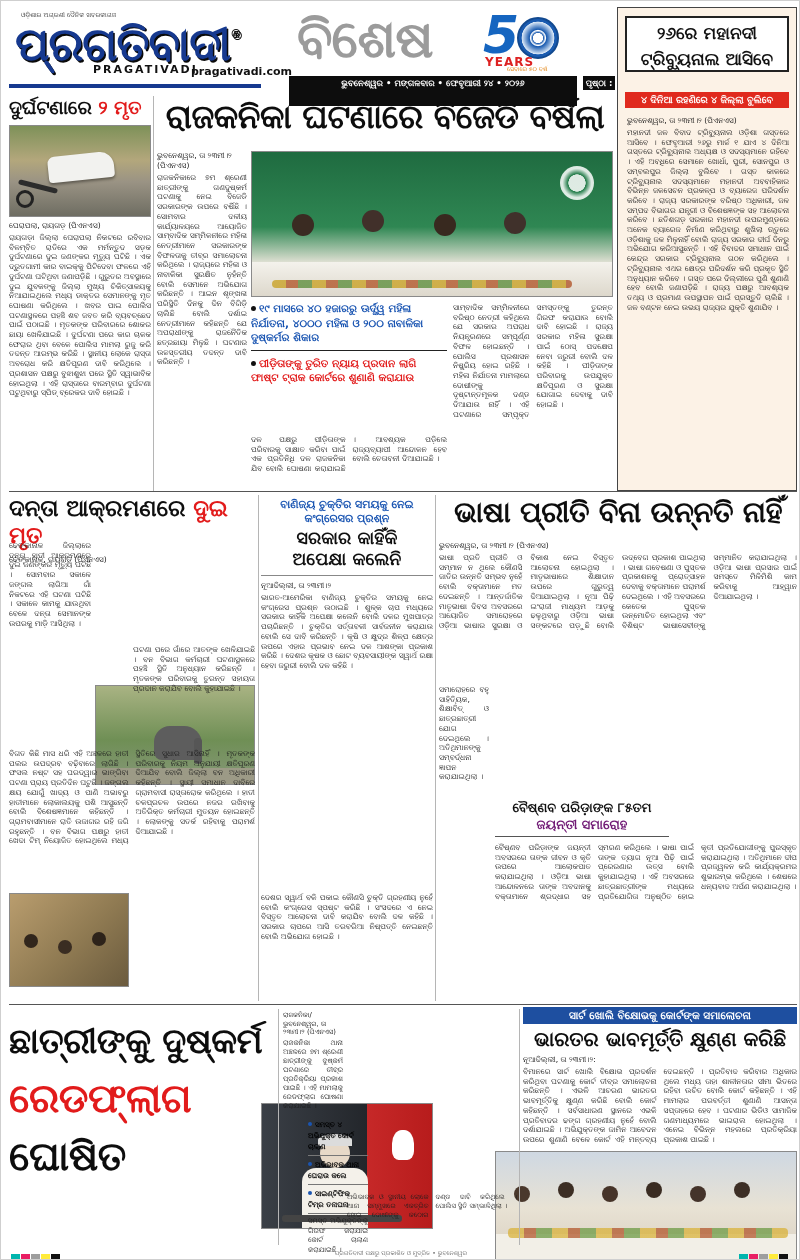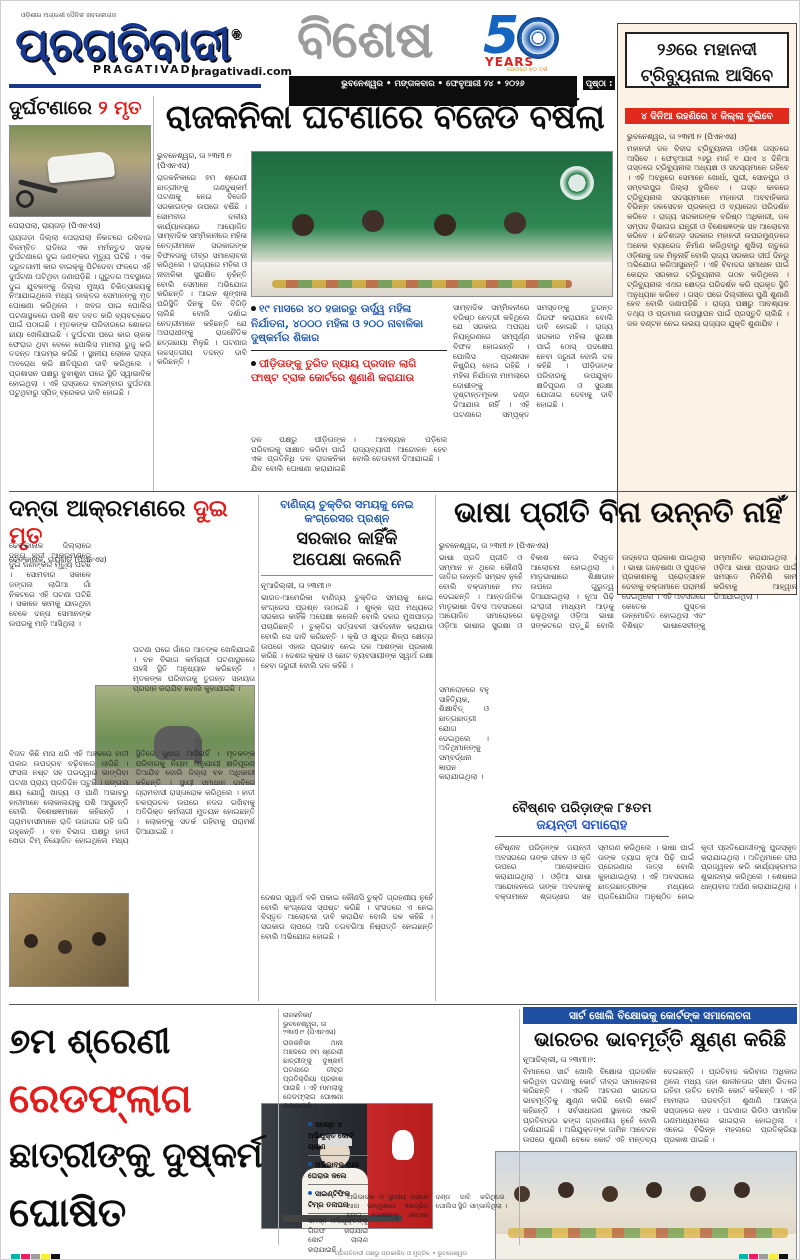--- a/index.html
+++ b/index.html
@@ -38,21 +38,21 @@
   <div class="abs" style="left:482px;top:8px;width:90px;height:62px;">
     <div class="abs" style="left:0;top:-4px;font-size:52px;font-weight:900;color:#1565c0;font-style:italic;">5</div>
     <div class="abs" style="left:34px;top:8px;width:38px;height:38px;border-radius:50%;background:radial-gradient(circle at 50% 50%, #ffffff 18%, #1a5bb0 20%, #ffffff 28%, #1a5bb0 32%, #dce9f7 60%, #1a5bb0 62%);border:2px solid #12498f;"></div>
     <div class="abs" style="left:2px;top:46px;font-size:12px;font-weight:bold;color:#d22;letter-spacing:1px;text-align:right;">YEARS</div>
     <div class="abs" style="left:24px;top:56px;font-size:6px;color:#e07b00;white-space:nowrap;">ସେବାରେ ୫୦ ବର୍ଷ</div>
   </div>
 
   <div class="abs" style="left:288px;top:75px;width:288px;height:30px;background:#0d0d0d;color:#fff;font-size:8.5px;font-weight:bold;text-align:center;line-height:14px;">ଭୁବନେଶ୍ୱର • ମଙ୍ଗଳବାର • ଫେବୃଆରୀ ୨୪ • ୨୦୨୬</div>
   <div class="abs" style="left:582px;top:75px;width:32px;height:14px;background:#0d0d0d;color:#fff;font-size:8.5px;font-weight:bold;text-align:center;line-height:14px;">ପୃଷ୍ଠା : ୨</div>
 
-  <div class="abs" style="left:616px;top:22px;width:180px;height:572px;background:#fcf2e6;border:1px solid #444;box-sizing:border-box;">
+  <div class="abs" style="left:616px;top:6px;width:180px;height:484px;background:#fcf2e6;border:1px solid #444;box-sizing:border-box;">
     <div class="abs" style="left:7px;top:8px;width:164px;height:56px;background:#fff;border:2px solid #222;box-sizing:border-box;text-align:center;font-size:17px;font-weight:800;color:#111;line-height:26px;padding-top:2px;">୨୬ରେ ମହାନଦୀ ଟ୍ରିବ୍ୟୁନାଲ ଆସିବେ</div>
     <div class="abs" style="left:7px;top:84px;width:164px;height:16px;background:#e02a1e;color:#fff;font-size:9.5px;font-weight:bold;text-align:center;line-height:16px;">୪ ଦିନିଆ ରହଣିରେ ୪ ଜିଲ୍ଲା ବୁଲିବେ</div>
     <div class="abs dateline" style="left:9px;top:108px;width:162px;">ଭୁବନେଶ୍ୱର, ତା ୨୩ମୀ।୨ (ପିଏନଏସ)</div>
     <div class="abs body-text" style="left:9px;top:120px;width:162px;height:356px;">ମହାନଦୀ ଜଳ ବିବାଦ ଟ୍ରିବ୍ୟୁନାଲ ଓଡ଼ିଶା ଗସ୍ତରେ ଆସିବେ । ଫେବୃଆରୀ ୨୬ରୁ ମାର୍ଚ୍ଚ ୧ ଯାଏ ୪ ଦିନିଆ ଗସ୍ତରେ ଟ୍ରିବ୍ୟୁନାଲ ଅଧ୍ୟକ୍ଷ ଓ ସଦସ୍ୟମାନେ ରହିବେ । ଏହି ଅବଧିରେ ସେମାନେ ଖୋର୍ଧା, ପୁରୀ, ସୋନପୁର ଓ ସମ୍ବଲପୁର ଜିଲ୍ଲା ବୁଲିବେ । ଗସ୍ତ କାଳରେ ଟ୍ରିବ୍ୟୁନାଲ ସଦସ୍ୟମାନେ ମହାନଦୀ ଅବବାହିକାର ବିଭିନ୍ନ ଜଳସେଚନ ପ୍ରକଳ୍ପ ଓ ବ୍ୟାରେଜ ପରିଦର୍ଶନ କରିବେ । ରାଜ୍ୟ ସରକାରଙ୍କ ବରିଷ୍ଠ ଅଧିକାରୀ, ଜଳ ସମ୍ପଦ ବିଭାଗର ଯନ୍ତ୍ରୀ ଓ ବିଶେଷଜ୍ଞଙ୍କ ସହ ଆଲୋଚନା କରିବେ । ଛତିଶଗଡ଼ ସରକାର ମହାନଦୀ ଉପରମୁଣ୍ଡରେ ଅନେକ ବ୍ୟାରେଜ ନିର୍ମାଣ କରିଥିବାରୁ ଶୁଖିଲା ଋତୁରେ ଓଡ଼ିଶାକୁ ଜଳ ମିଳୁନାହିଁ ବୋଲି ରାଜ୍ୟ ସରକାର ଦୀର୍ଘ ଦିନରୁ ଅଭିଯୋଗ କରିଆସୁଛନ୍ତି । ଏହି ବିବାଦର ସମାଧାନ ପାଇଁ କେନ୍ଦ୍ର ସରକାର ଟ୍ରିବ୍ୟୁନାଲ ଗଠନ କରିଥିଲେ । ଟ୍ରିବ୍ୟୁନାଲ ଏଥର କ୍ଷେତ୍ର ପରିଦର୍ଶନ କରି ପ୍ରକୃତ ସ୍ଥିତି ଅନୁଧ୍ୟାନ କରିବେ । ଗସ୍ତ ପରେ ଦିଲ୍ଲୀରେ ପୁଣି ଶୁଣାଣି ହେବ ବୋଲି ଜଣାପଡ଼ିଛି । ରାଜ୍ୟ ପକ୍ଷରୁ ଆବଶ୍ୟକ ତଥ୍ୟ ଓ ପ୍ରମାଣ ଉପସ୍ଥାପନ ପାଇଁ ପ୍ରସ୍ତୁତି ଚାଲିଛି । ଜଳ ବଣ୍ଟନ ନେଇ ଉଭୟ ରାଜ୍ୟର ଯୁକ୍ତି ଶୁଣାଯିବ ।</div>
   </div>
 
   <div class="abs" style="left:8px;top:95px;width:142px;height:395px;">
     <div style="font-size:19px;font-weight:800;"><span class="hl">ଦୁର୍ଘଟଣାରେ</span> <span class="hl red">୨ ମୃତ</span></div>
     <div class="photo" style="width:142px;height:92px;margin-top:6px;background:linear-gradient(180deg,#7e9159 0%,#b3a77c 38%,#9a9384 62%,#6e6d62 100%);position:relative;">
       <div style="position:absolute;left:38px;top:28px;width:66px;height:26px;background:#f2f2ef;border-radius:7px 14px 4px 4px;transform:rotate(-6deg);box-shadow:0 2px 3px rgba(0,0,0,.4);"></div>
@@ -138,30 +138,29 @@
     <div style="position:absolute;left:12px;bottom:22px;width:280px;height:10px;background:repeating-linear-gradient(90deg,#d9b23a 0 16px,#b2572c 16px 28px,#6d9a43 28px 44px);opacity:.75;border-radius:4px;"></div>
     <div style="position:absolute;left:18px;top:34px;width:16px;height:16px;border-radius:50%;background:#4a382c;"></div>
     <div style="position:absolute;left:62px;top:30px;width:16px;height:16px;border-radius:50%;background:#3c2e24;"></div>
     <div style="position:absolute;left:106px;top:34px;width:16px;height:16px;border-radius:50%;background:#463429;"></div>
     <div style="position:absolute;left:150px;top:30px;width:16px;height:16px;border-radius:50%;background:#3a2c22;"></div>
     <div style="position:absolute;left:194px;top:34px;width:16px;height:16px;border-radius:50%;background:#44332a;"></div>
     <div style="position:absolute;left:238px;top:30px;width:16px;height:16px;border-radius:50%;background:#3d2f26;"></div>
   </div>
   <div class="abs" style="left:494px;top:798px;width:174px;text-align:center;">
     <div style="font-size:13px;font-weight:800;color:#111;line-height:17px;">ବୈଷ୍ଣବ ପରିଡ଼ାଙ୍କ ୮୫ତମ</div>
-    <div style="font-size:13px;font-weight:800;color:#1d4ed8;line-height:17px;border-bottom:1px solid #555;padding-bottom:3px;">ଜୟନ୍ତୀ ସମାରୋହ</div>
+    <div style="font-size:13px;font-weight:800;color:#701a75;line-height:17px;border-bottom:1px solid #555;padding-bottom:3px;">ଜୟନ୍ତୀ ସମାରୋହ</div>
   </div>
   <div class="abs body-text cols3" style="left:494px;top:842px;width:302px;height:158px;">ବୈଷ୍ଣବ ପରିଡ଼ାଙ୍କ ଜୟନ୍ତୀ ଅବସରରେ ତାଙ୍କ ଜୀବନ ଓ କୃତି ଉପରେ ଆଲୋକପାତ କରାଯାଇଥିଲା । ଓଡ଼ିଆ ଭାଷା ଆନ୍ଦୋଳନରେ ତାଙ୍କ ଅବଦାନକୁ ବକ୍ତାମାନେ ଶ୍ରଦ୍ଧାର ସହ ସ୍ମରଣ କରିଥିଲେ । ଭାଷା ପାଇଁ ତାଙ୍କ ତ୍ୟାଗ ନୂଆ ପିଢ଼ି ପାଇଁ ପ୍ରେରଣାର ଉତ୍ସ ବୋଲି କୁହାଯାଇଥିଲା । ଏହି ଅବସରରେ ଛାତ୍ରଛାତ୍ରୀଙ୍କ ମଧ୍ୟରେ ପ୍ରତିଯୋଗିତା ଅନୁଷ୍ଠିତ ହୋଇ କୃତୀ ପ୍ରତିଯୋଗୀଙ୍କୁ ପୁରସ୍କୃତ କରାଯାଇଥିଲା । ଅତିଥିମାନେ ଦୀପ ପ୍ରଜ୍ୱଳନ କରି କାର୍ଯ୍ୟକ୍ରମର ଶୁଭାରମ୍ଭ କରିଥିଲେ । ଶେଷରେ ଧନ୍ୟବାଦ ଅର୍ପଣ କରାଯାଇଥିଲା ।</div>
 
   <div class="abs hrule" style="left:8px;top:1003px;width:788px;"></div>
 
   <div class="abs" style="left:8px;top:1012px;width:264px;">
-    <div style="font-size:35px;font-weight:900;color:#0d0d0d;line-height:56px;letter-spacing:-0.5px;">୭ମ ଶ୍ରେଣୀ</div>
+    <div style="font-size:35px;font-weight:900;color:#0d0d0d;line-height:56px;letter-spacing:-0.5px;">ଛାତ୍ରୀଙ୍କୁ ଦୁଷ୍କର୍ମ</div>
     <div style="font-size:40px;font-weight:900;color:#e21b1b;line-height:58px;letter-spacing:-0.5px;">ରେଡଫ୍ଲାଗ</div>
-    <div style="font-size:35px;font-weight:900;color:#0d0d0d;line-height:56px;letter-spacing:-0.5px;">ଛାତ୍ରୀଙ୍କୁ ଦୁଷ୍କର୍ମ</div>
     <div style="font-size:40px;font-weight:900;color:#0d0d0d;line-height:58px;letter-spacing:-0.5px;">ଘୋଷିତ</div>
   </div>
   <div class="abs vrule" style="left:277px;top:1008px;height:236px;"></div>
 
   <div class="abs" style="left:282px;top:1010px;width:60px;">
     <div class="dateline" style="font-size:6.8px;line-height:8.5px;">ରାଜକନିକା/ଭୁବନେଶ୍ୱର, ତା ୨୩ମୀ।୨ (ପିଏନଏସ)</div>
     <div class="body-text" style="font-size:7px;line-height:9px;height:96px;margin-top:2px;">ରାଜକନିକା ଥାନା ଅଞ୍ଚଳରେ ୭ମ ଶ୍ରେଣୀ ଛାତ୍ରୀଙ୍କୁ ଦୁଷ୍କର୍ମ ଘଟଣାରେ ତୀବ୍ର ପ୍ରତିକ୍ରିୟା ପ୍ରକାଶ ପାଇଛି । ଏହି ମାମଲାକୁ ରେଡଫ୍ଲାଗ ଘୋଷଣା କରାଯାଇଛି ।</div>
   </div>
   <div class="abs" style="left:282px;top:1118px;width:60px;margin-left:25px;">
     <div class="bullet-item" style="font-size:7.2px;border-bottom:1px solid #777;padding-bottom:3px;"><span class="dot" style="background:#1a55b2;width:4px;height:4px;"></span><span>ସମସ୍ତ ୪ ଅଭିଯୁକ୍ତ କୋର୍ଟ ଚାଲାଣ</span></div>

